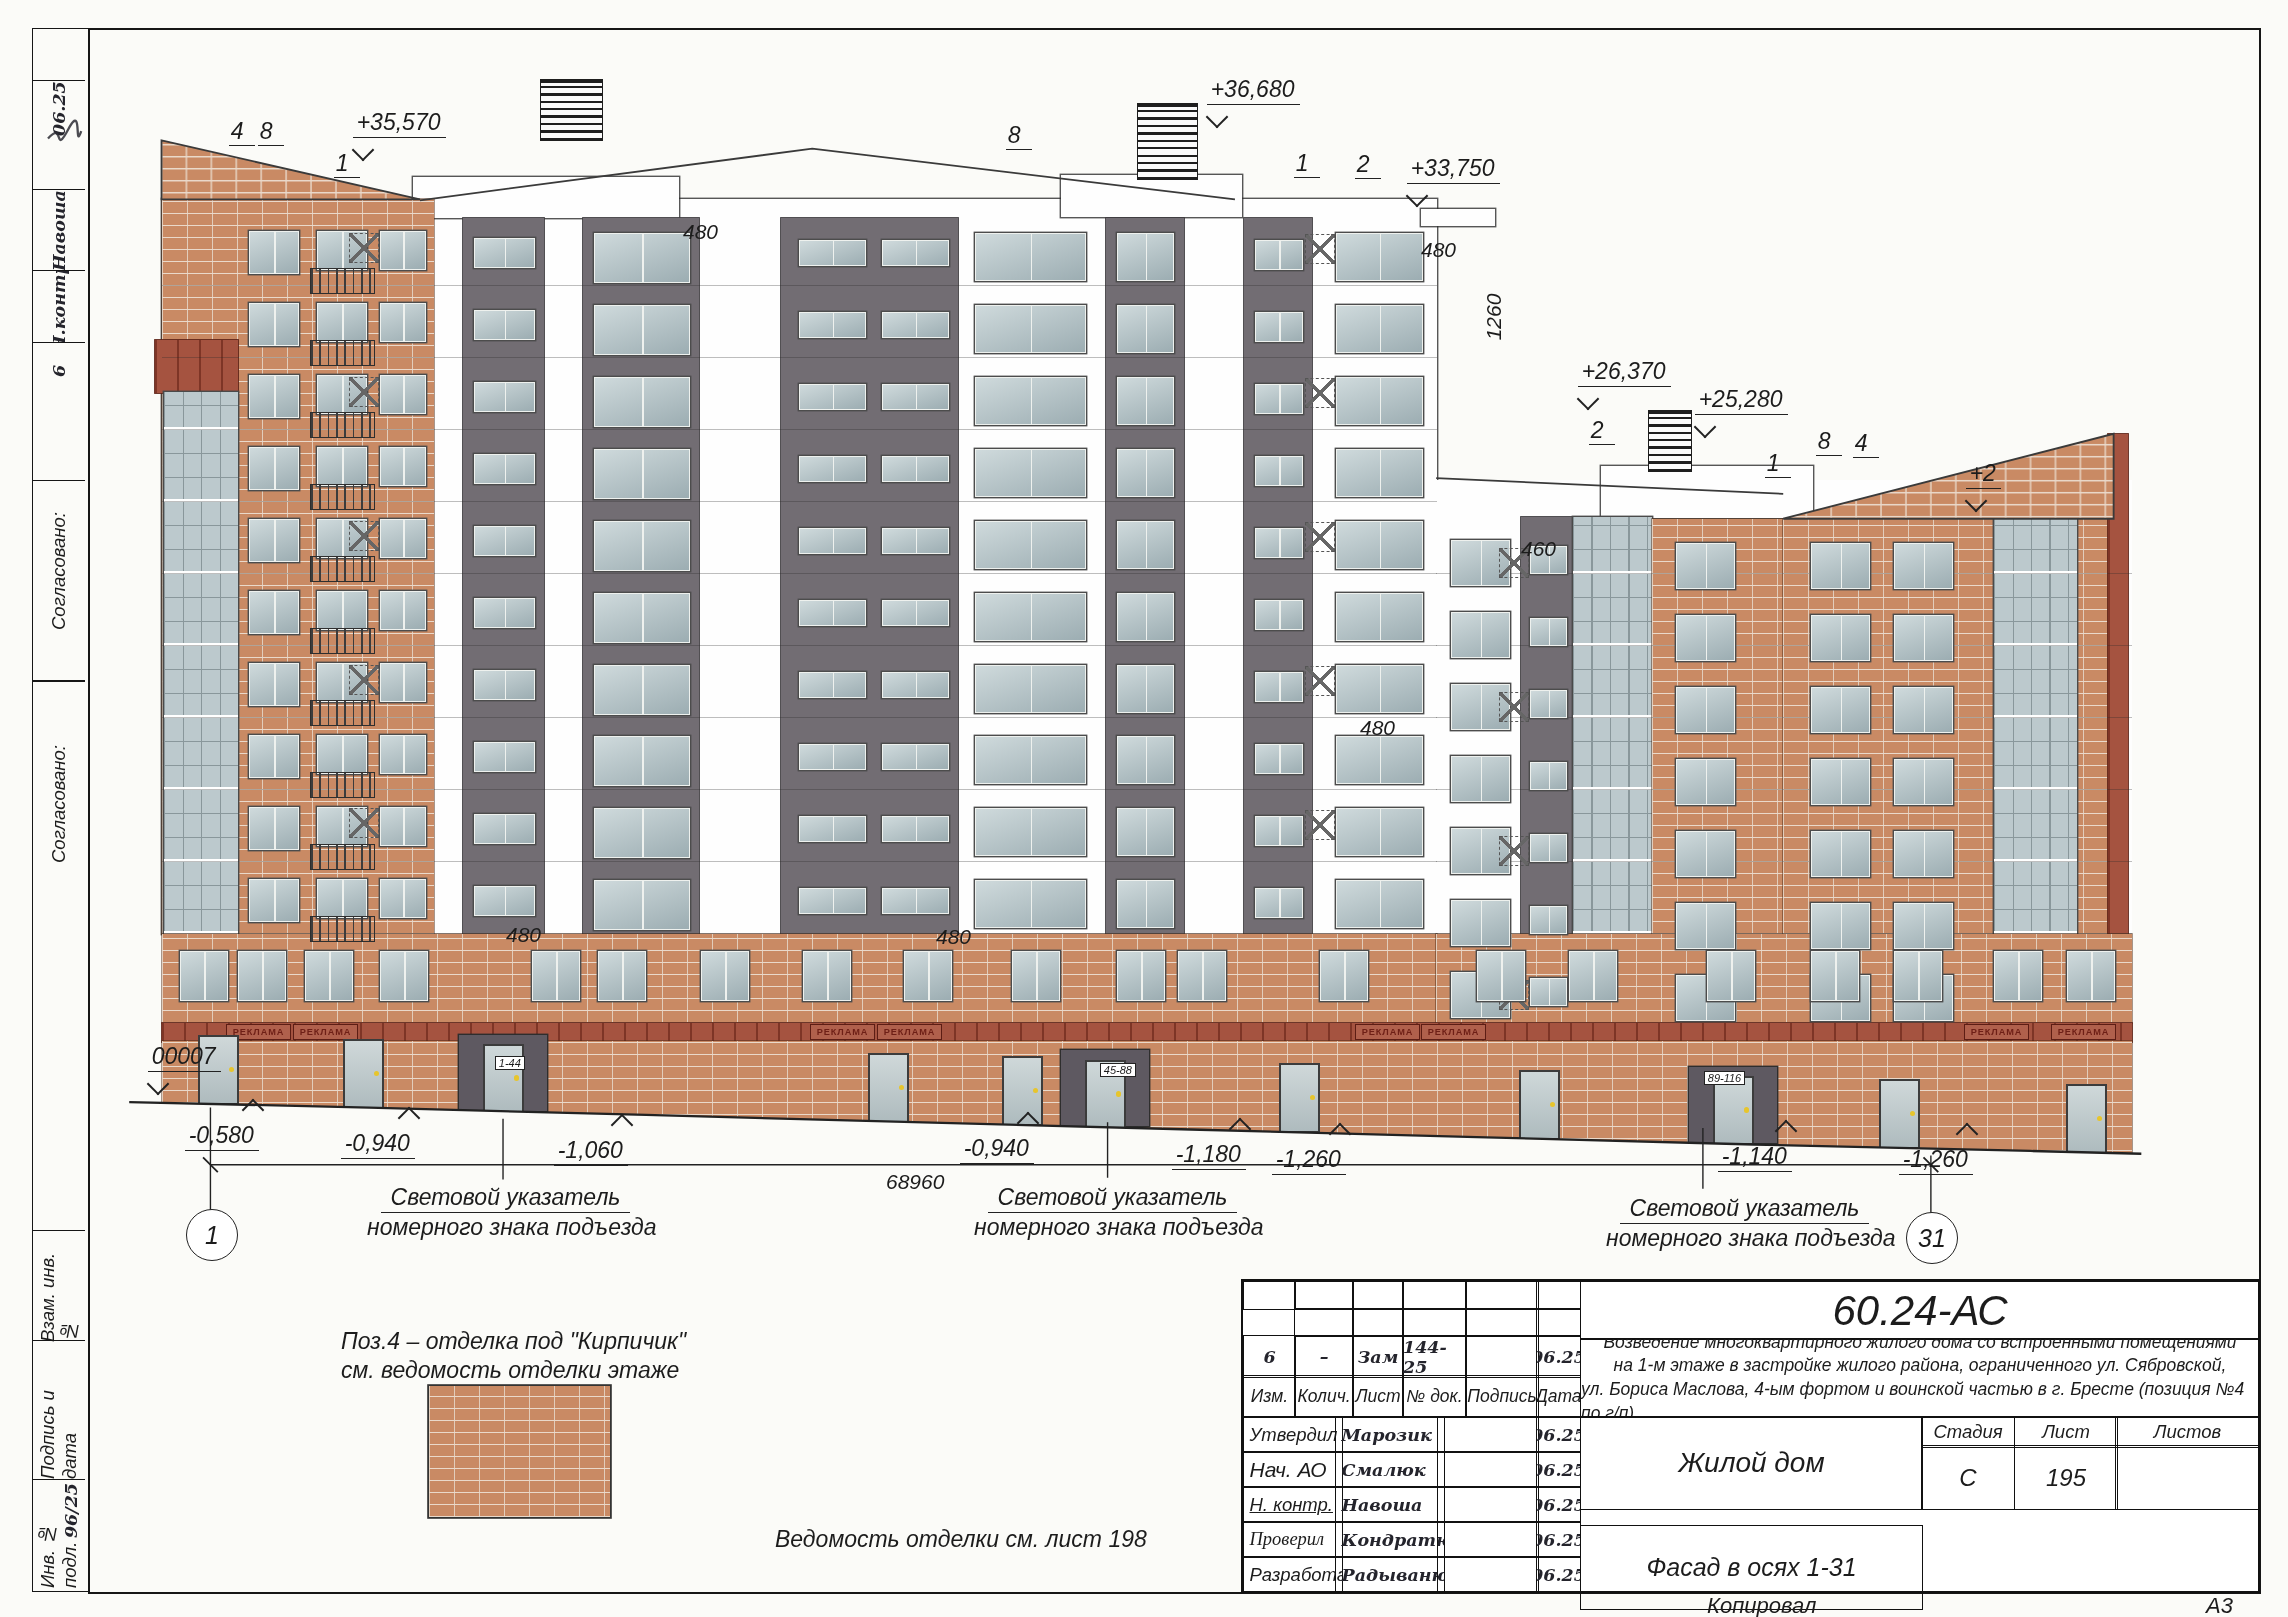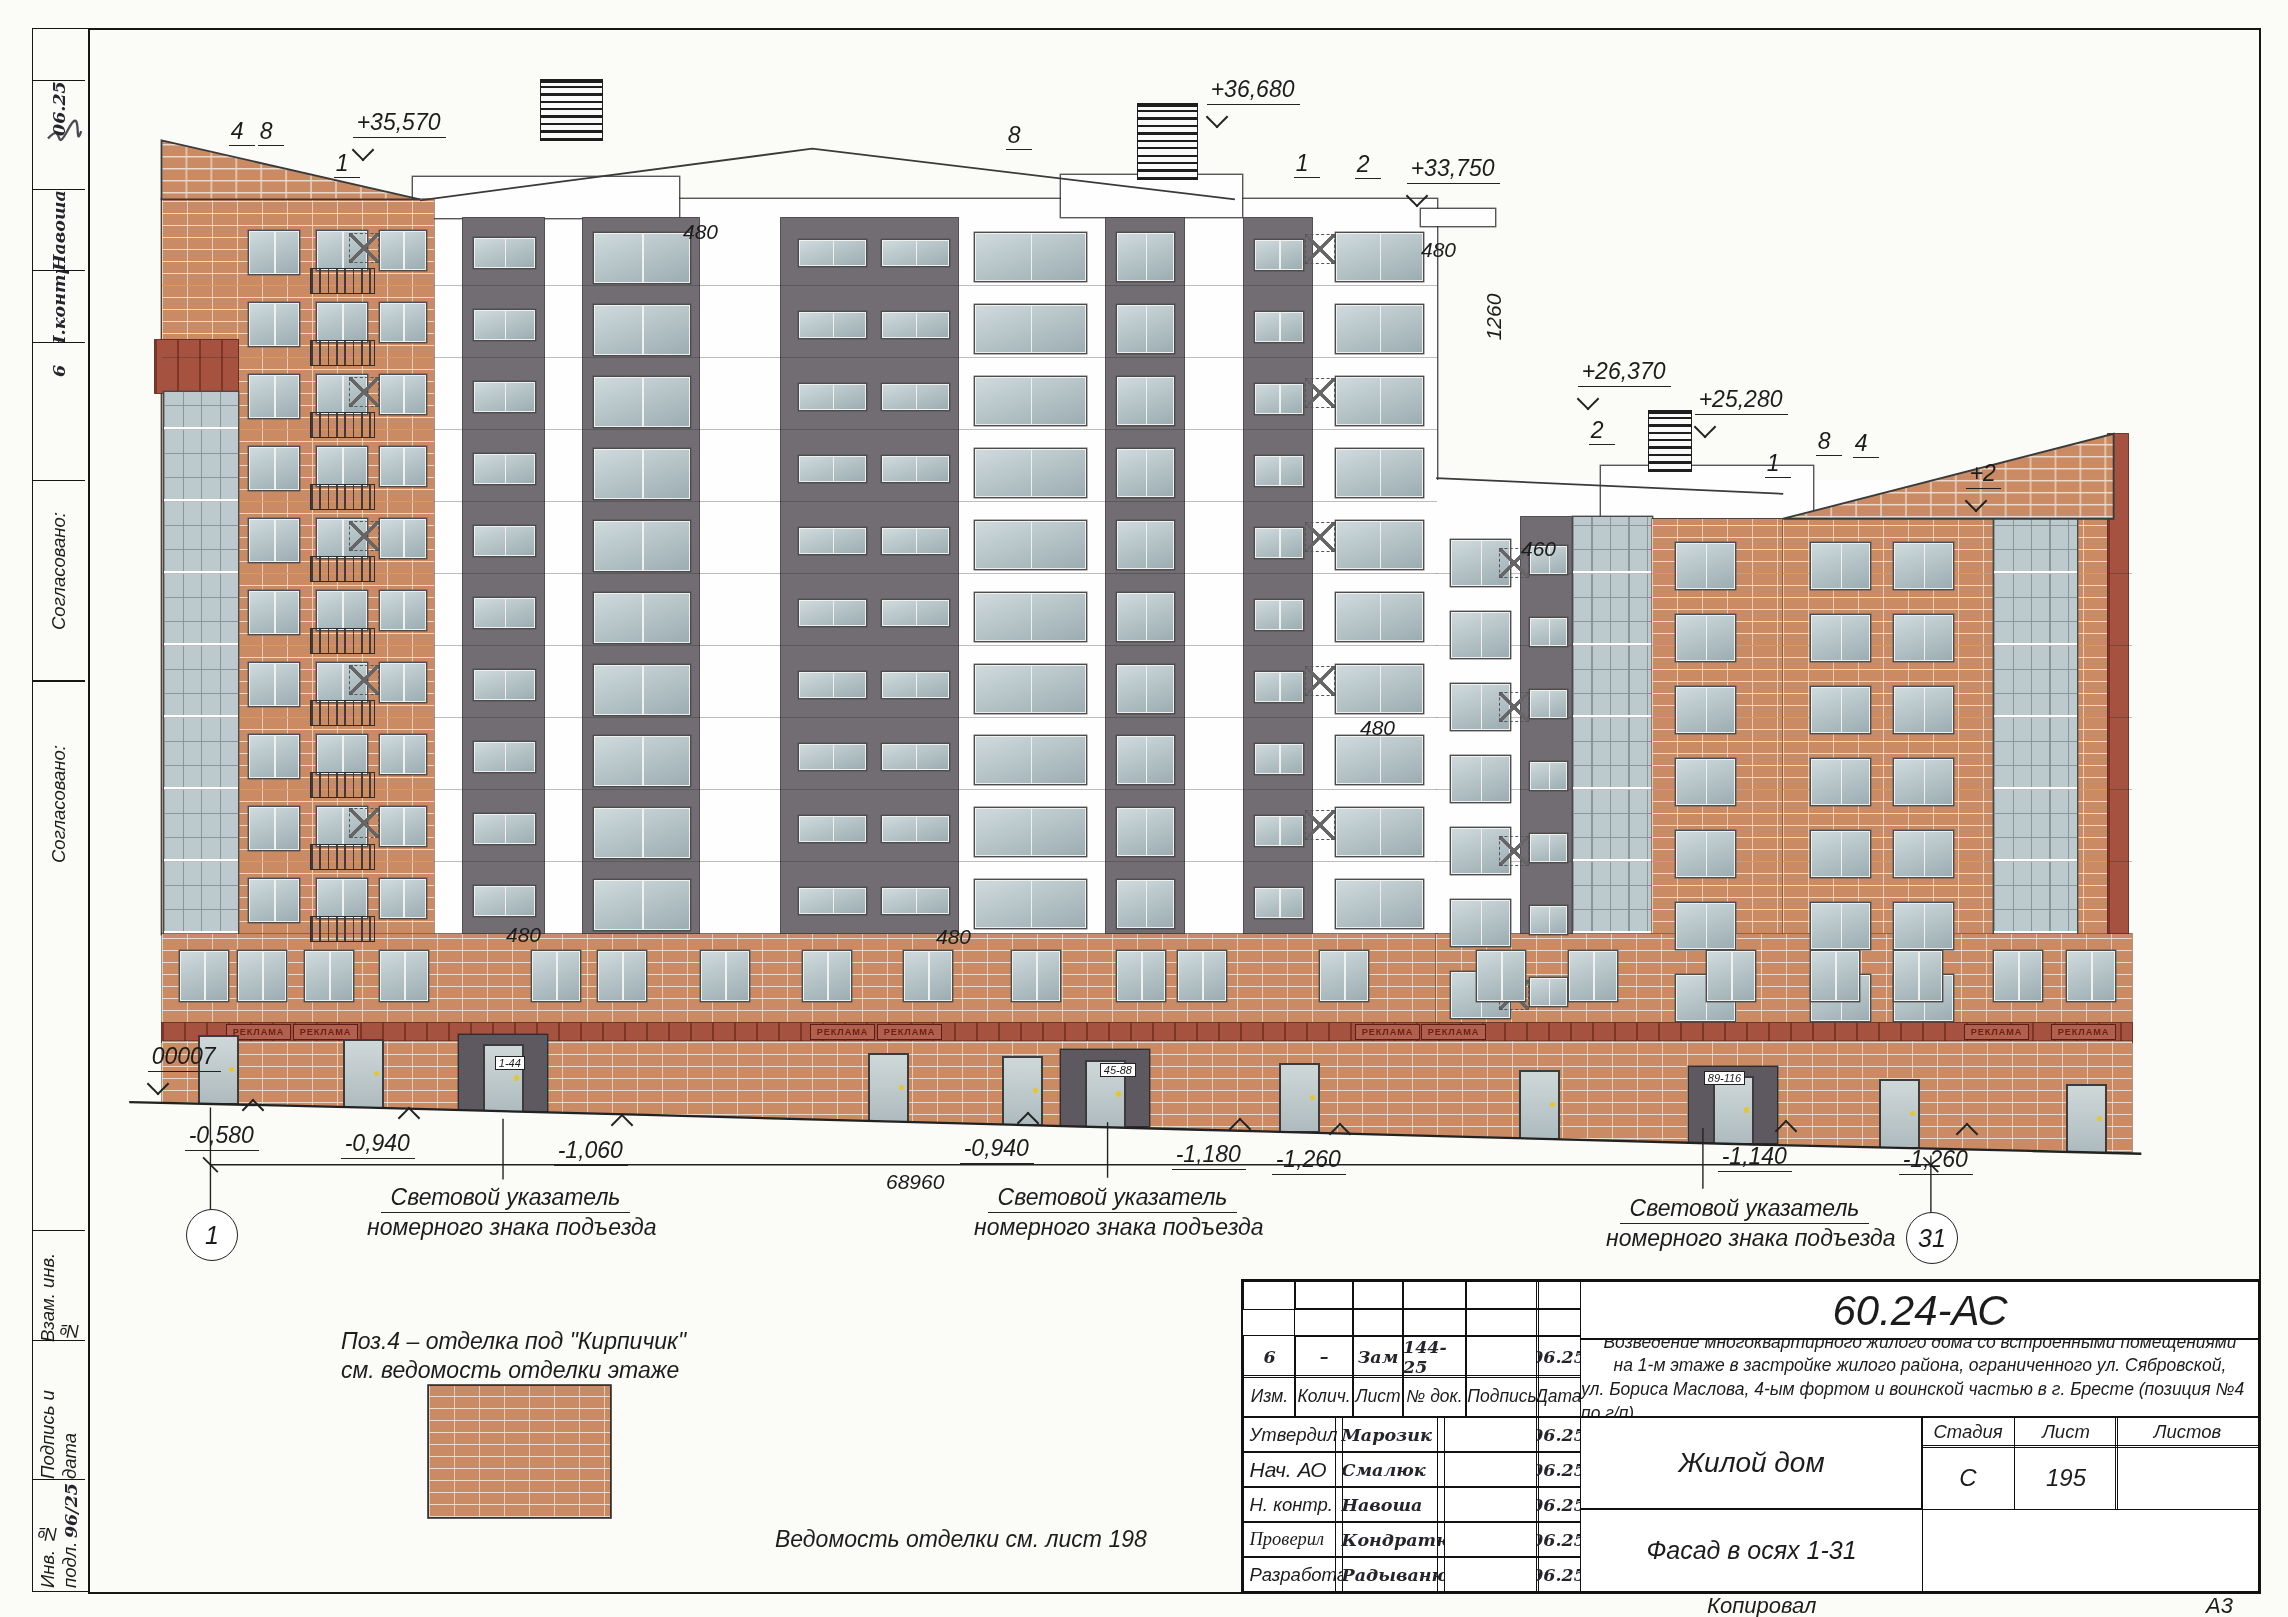--- a/index.html
+++ b/index.html
@@ -438,42 +438,42 @@
 
   <div id="roles">
       <div class="c gost" style="left: 0px; top: 135px; width: 92px; height: 35px; font-size: 18.5px; justify-content: flex-start; padding-left: 5.5px;">Утвердил</div>
       <div class="c hand" style="left: 92px; top: 135px; width: 102px; height: 35px; justify-content: flex-start; padding-left: 5.5px;">Марозик</div>
       <div class="c" style="left: 194px; top: 135px; width: 100px; height: 35px;"></div>
       <div class="c hand" style="left: 293px; top: 135px; width: 43px; height: 35px;">06.25</div>
       <div class="c gost" style="left: 0px; top: 170px; width: 92px; height: 35px; font-size: 21px; justify-content: flex-start; padding-left: 5.5px;">Нач. АО</div>
       <div class="c hand" style="left: 92px; top: 170px; width: 102px; height: 35px; justify-content: flex-start; padding-left: 5.5px;">Смалюк</div>
       <div class="c" style="left: 194px; top: 170px; width: 100px; height: 35px;"></div>
       <div class="c hand" style="left: 293px; top: 170px; width: 43px; height: 35px;">06.25</div>
-      <div class="c gost" style="left: 0px; top: 205px; width: 92px; height: 35px; font-size: 18.5px; justify-content: flex-start; padding-left: 5.5px;">Н. контр.</div>
+      <div class="c gost" style="left: 0px; top: 205px; width: 92px; height: 35px; font-size: 18.5px; justify-content: flex-start; padding-left: 5.5px; text-decoration: underline;">Н. контр.</div>
       <div class="c hand" style="left: 92px; top: 205px; width: 102px; height: 35px; justify-content: flex-start; padding-left: 5.5px;">Навоша</div>
       <div class="c" style="left: 194px; top: 205px; width: 100px; height: 35px;"></div>
       <div class="c hand" style="left: 293px; top: 205px; width: 43px; height: 35px;">06.25</div>
       <div class="c gost" style="left: 0px; top: 240px; width: 92px; height: 35px; font-size: 18.5px; justify-content: flex-start; padding-left: 5.5px; font-family: Liberation Serif, serif;">Проверил</div>
       <div class="c hand" style="left: 92px; top: 240px; width: 102px; height: 35px; justify-content: flex-start; padding-left: 5.5px;">Кондратюк</div>
       <div class="c" style="left: 194px; top: 240px; width: 100px; height: 35px;"></div>
       <div class="c hand" style="left: 293px; top: 240px; width: 43px; height: 35px;">06.25</div>
       <div class="c gost" style="left: 0px; top: 275px; width: 92px; height: 35px; font-size: 18.5px; justify-content: flex-start; padding-left: 5.5px;">Разработал</div>
       <div class="c hand" style="left: 92px; top: 275px; width: 102px; height: 35px; justify-content: flex-start; padding-left: 5.5px;">Радыванюк</div>
       <div class="c" style="left: 194px; top: 275px; width: 100px; height: 35px;"></div>
       <div class="c hand" style="left: 293px; top: 275px; width: 43px; height: 35px;">06.25</div>
     </div>
 
   <div class="c big" style="left:337px;top:0;width:678px;height:57px">60.24-АС</div>
   <div class="c" style="left:337px;top:57px;width:678px;height:78px;flex-direction:column;font-size:17.5px;line-height:1.35">
     <span>Возведение многоквартирного жилого дома со встроенными помещениями</span>
     <span>на 1-м этаже в застройке жилого района, ограниченного ул. Сябровской,</span>
     <span>ул. Бориса Маслова, 4-ым фортом и воинской частью в г. Бресте (позиция №4 по г/п)</span>
   </div>
   <div class="c" style="left:337px;top:135px;width:341px;height:92px;font-size:28px">Жилой дом</div>
-  <div class="c" style="left:337px;top:227px;width:341px;height:83px;font-size:25px">Фасад в осях 1-31</div>
+  <div class="c" style="left:337px;top:244px;width:341px;height:83px;font-size:25px">Фасад в осях 1-31</div>
   <div class="c" style="left:678px;top:135px;width:92px;height:29.5px;font-size:18.5px">Стадия</div>
   <div class="c" style="left:771px;top:135px;width:102px;height:29.5px;font-size:18.5px">Лист</div>
   <div class="c" style="left:872px;top:135px;width:143px;height:29.5px;font-size:18.5px">Листов</div>
   <div class="c" style="left:678px;top:164px;width:92px;height:63px;font-size:24px">С</div>
   <div class="c" style="left:771px;top:164px;width:102px;height:63px;font-size:24px">195</div>
   <div class="c" style="left:872px;top:164px;width:143px;height:63px;font-size:24px"></div>
 </div>
 
 <div class="botlbl" style="left:1707px;top:1593px">Копировал</div>
 <div class="botlbl" style="left:2206px;top:1593px">А3</div>

